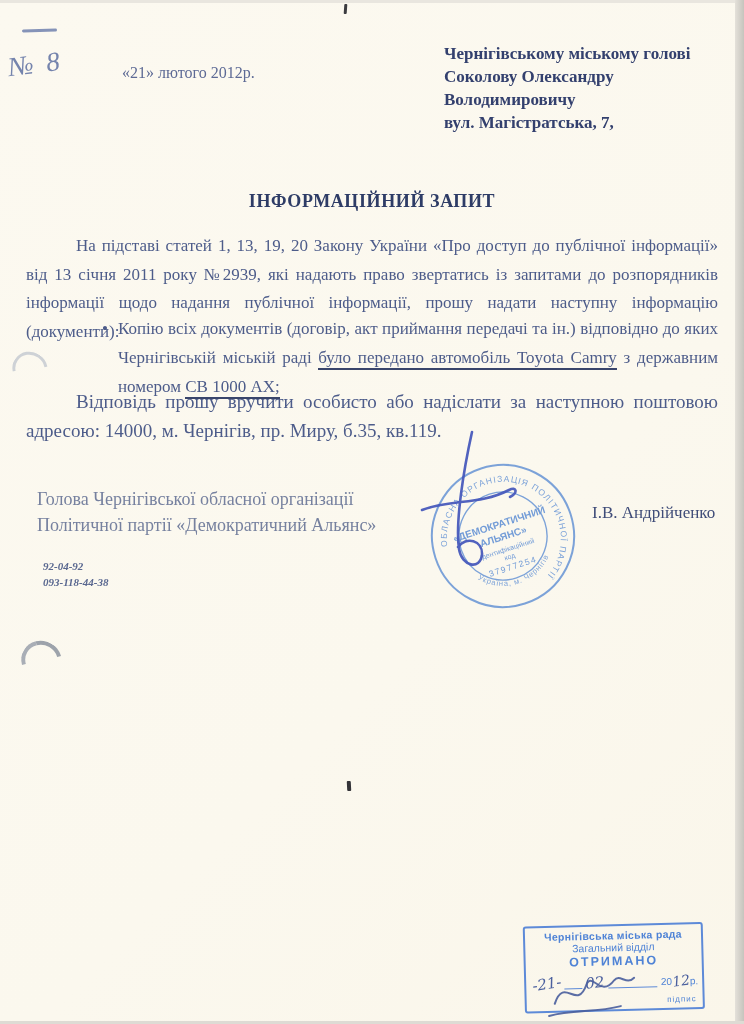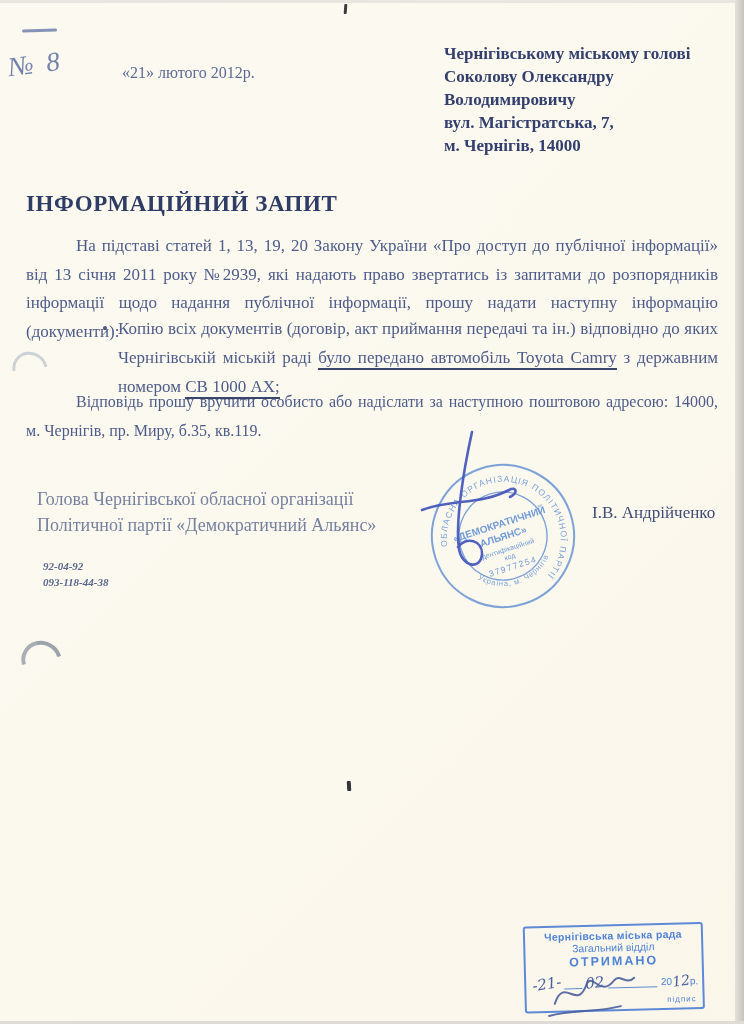--- a/index.html
+++ b/index.html
@@ -32,33 +32,33 @@
     background:#3c3c40; transform:rotate(4deg); border-radius:1px; }
   .tick-bottom { position:absolute; left:347px; top:781px; width:4px; height:10px;
     background:#333338; transform:rotate(-3deg); border-radius:1px; }
 
   
   .date-line { position:absolute; left:122px; top:64px; font-size:16px; color:#5d6a95; }
   .addressee { position:absolute; left:444px; top:42px; width:300px;
     font-weight:bold; font-size:17px; line-height:23px; color:#33406e; }
 
   
-  .doc-title { position:absolute; left:26px; top:191px; width:692px; 
-    font-weight:bold; font-size:23px; letter-spacing:.6px; color:#2e3c66; }
+  .doc-title { position:absolute; left:26px; top:191px; width:692px; text-align:center;
+    font-weight:bold; font-size:18px; letter-spacing:.6px; color:#2e3c66; }
 
   
   .p1 { position:absolute; left:26px; top:232px; width:692px;
     font-size:17px; line-height:28.5px; text-align:justify; text-indent:50px; }
   .bullet { position:absolute; left:100px; top:314px; width:618px;
     font-size:17px; line-height:29px; text-align:justify; }
   .bullet-marker { position:absolute; left:2px; top:0; font-size:17px; }
   .bullet-text { margin-left:18px; }
   .hand-underline { border-bottom:2px solid #39456b; padding-bottom:1px; }
   .p2 { position:absolute; left:26px; top:388px; width:692px;
-    font-size:16px; line-height:28.5px; text-align:justify; text-indent:50px; }
+    font-size:19px; line-height:28.5px; text-align:justify; text-indent:50px; }
 
   
   .position-lines { position:absolute; left:37px; top:486px; width:400px;
     font-size:18px; line-height:26px; color:#76819f; }
   .phones { position:absolute; left:43px; top:558px; font-size:11px; line-height:16px;
     font-style:italic; font-weight:bold; color:#5a6890; }
   .signer-name { position:absolute; left:572px; top:503px; font-size:17px; color:#3f4c78;margin-left:20px; }
 
   .round-stamp { position:absolute; left:408px; top:428px; width:190px; height:190px; opacity:.88; }
   .sig-ink { position:absolute; left:420px; top:426px; width:110px; height:165px; }
@@ -102,21 +102,20 @@
   <div class="tick-top"></div>
   <div class="tick-bottom"></div>
 
   <div class="date-line">«21» лютого 2012р.</div>
 
   <div class="addressee">
     <div>Чернігівському міському голові</div>
     <div>Соколову Олександру</div>
     <div>Володимировичу</div>
     <div>вул. Магістратська, 7,</div>
-    <div>м. Чернігів, 14000</div>
   </div>
 
   <div class="doc-title">ІНФОРМАЦІЙНИЙ ЗАПИТ</div>
 
   <div class="p1">На підставі статей 1, 13, 19, 20 Закону України «Про доступ до публічної інформації» від 13 січня 2011 року №2939, які надають право звертатись із запитами до розпорядників інформації щодо надання публічної інформації, прошу надати наступну інформацію (документи):</div>
 
   <div class="bullet">
     <span class="bullet-marker">•</span>
     <div class="bullet-text"><span>Копію всіх документів (договір, акт приймання передачі та ін.) відповідно до яких Чернігівській міській раді </span><span class="hand-underline">було передано автомобіль Toyota Camry</span><span> з державним номером </span><span class="hand-underline">СВ 1000 АХ;</span></div>
   </div>

